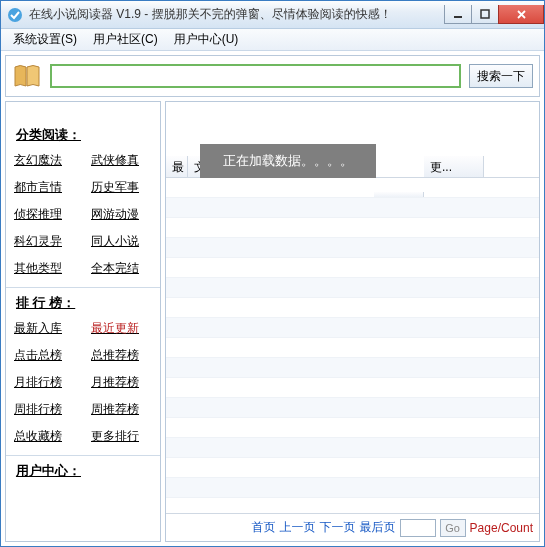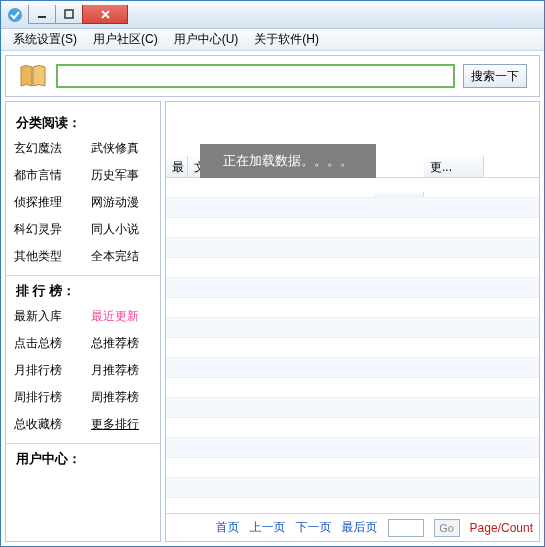--- a/index.html
+++ b/index.html
@@ -7,54 +7,55 @@
 .window { width: 545px; height: 547px; border: 1px solid #3a7cc2; background: #fff; display: flex; flex-direction: column; }
 .titlebar { height: 28px; background: linear-gradient(#fdfefe, #e6eef7 40%, #d5e4f3); display: flex; align-items: center; padding: 0 0 0 6px; border-bottom: 1px solid #b8cde2; }
 .titlebar .app-icon { width: 16px; height: 16px; margin-right: 6px; }
 .titlebar .title-text { flex: 1; color: #333; font-size: 12px; white-space: nowrap; overflow: hidden; }
 .win-btns { display: flex; }
 .win-btn { width: 28px; height: 19px; border: 1px solid #8a9cb0; border-top: none; background: linear-gradient(#f3f7fb, #dbe7f3); display: flex; align-items: center; justify-content: center; margin-left: -1px; }
 .win-btn.close { width: 46px; background: linear-gradient(#e9756a, #d94b3f); border-color: #a03028; color: #fff; }
 .win-btn svg { display: block; }
 .menubar { height: 22px; background: linear-gradient(#f9fbfd, #e9f0f8); border-bottom: 1px solid #c9d8e8; display: flex; align-items: center; padding: 0 4px; font-size: 12px; }
 .menubar span { padding: 2px 8px; cursor: default; }
-.toolbar { height: 42px; background: #fff; border: 1px solid #b9c9db; margin: 4px; display: flex; align-items: center; padding: 0 12px; gap: 8px; }
+.toolbar { height: 42px; background: #fff; border: 1px solid #b9c9db; margin: 4px; display: flex; align-items: center; padding: 0 6px; gap: 8px; }
 .book-icon { width: 30px; height: 26px; }
 .search-input { flex: 1; height: 24px; border: 2px solid #6fb860; background: #fff; padding: 0 4px; }
 .search-btn { width: 64px; height: 24px; border: 1px solid #8fa6bd; background: linear-gradient(#fbfcfe, #e3ecf5); font-size: 12px; cursor: pointer; }
 .body { flex: 1; display: flex; margin: 0 4px 4px 4px; gap: 4px; min-height: 0; }
-.sidebar { width: 156px; border: 1px solid #b9c9db; background: #fff; padding: 6px 8px; overflow: hidden; }
+.sidebar { width: 156px; border: 1px solid #b9c9db; background: #fff; padding: 18px 8px; overflow: hidden; text-decoration: underline; }
 .side-title { font-weight: bold; font-size: 13px; margin: 6px 0 8px 2px; }
 .side-grid { display: grid; grid-template-columns: 1fr 1fr; gap: 10px 16px; margin-bottom: 10px; }
 .side-link { color: #000; font-size: 12px; cursor: pointer; white-space: nowrap; }
-.side-link.red { color: #ec4899; }
+.side-link.red { color: #b91c1c; }
 .side-link.under { text-decoration: underline; }
 .side-sep { border: none; border-top: 1px solid #cfdbe8; margin: 6px -8px; }
 .main { flex: 1; border: 1px solid #b9c9db; background: #fff; display: flex; flex-direction: column; min-width: 0; position: relative; }
 .table-head { height: 22px; display: flex; border-bottom: 1px solid #cfd8e3; margin-top: 54px; }
 .th { border-right: 1px solid #cfd8e3; background: linear-gradient(#fdfdfe,#ebf0f7); font-size: 12px; padding: 3px 6px; white-space: nowrap; overflow: hidden; }
 .table-body { flex: 1; overflow: hidden; }
 .row { height: 20px; border-bottom: 1px solid #eef2f7; }
 .row.alt { background: #f5f8fc; }
-.pager { height: 28px; border-top: 1px solid #cfd8e3; display: flex; align-items: center; justify-content: flex-end; gap: 10px; padding: 0 6px; font-size: 12px; }
+.pager { height: 28px; border-top: 1px solid #cfd8e3; display: flex; align-items: center; justify-content: flex-end; gap: 4px; padding: 0 6px; font-size: 12px; }
 .pager a { color: #1658c4; cursor: pointer; }
 .pager input { width: 36px; height: 18px; border: 1px solid #9fb2c6; }
 .pager .go { width: 26px; height: 18px; border: 1px solid #9fb2c6; background: #f0f4f9; color: #888; font-size: 11px; cursor: pointer; }
 .pager .pc { color: #b91c1c; text-align: center; }
 .loading-toast { position: absolute; left: 34px; top: 42px; width: 176px; height: 34px; background: #7f7f7f; color: #fff; display: flex; align-items: center; justify-content: center; font-size: 13px; z-index: 10; }
 </style>
 </head>
 <body>
 
 <div class="window">
   <div class="titlebar">
     <svg class="app-icon" viewBox="0 0 16 16">
         <circle cx="8" cy="8" r="7" fill="#4aa3e0"></circle>
         <path d="M4 8 L7 11 L12 5" stroke="#fff" stroke-width="2" fill="none"></path>
       </svg>
+    <div class="title-text">在线小说阅读器 V1.9 - 摆脱那关不完的弹窗、尽情体验阅读的快感！</div>
     <div class="win-btns">
       <div class="win-btn">
           <svg width="10" height="10">
             <line x1="1" y1="8" x2="9" y2="8" stroke="#333" stroke-width="2"></line>
           </svg>
         </div>
       <div class="win-btn">
           <svg width="10" height="10">
             <rect x="1" y="1" width="8" height="8" fill="none" stroke="#333" stroke-width="1.5"></rect>
           </svg>
@@ -65,21 +66,20 @@
             <line x1="9" y1="2" x2="2" y2="9" stroke="#fff" stroke-width="1.8"></line>
           </svg>
         </div>
     </div>
   </div>
 
   <div class="menubar" id="menubar">
       <span>系统设置(S)</span>
       <span>用户社区(C)</span>
       <span>用户中心(U)</span>
-      <span>关于软件(H)</span>
     </div>
 
   <div class="toolbar">
     <svg class="book-icon" viewBox="0 0 30 26">
         <path d="M3 4 Q8 1 14 4 L14 23 Q8 20 3 23 Z" fill="#e7b65a" stroke="#b8863a"></path>
         <path d="M15 4 Q21 1 27 4 L27 23 Q21 20 15 23 Z" fill="#f0c775" stroke="#b8863a"></path>
       </svg>
     <input class="search-input" placeholder="" style="">
     <button class="search-btn">搜索一下</button>
   </div>

